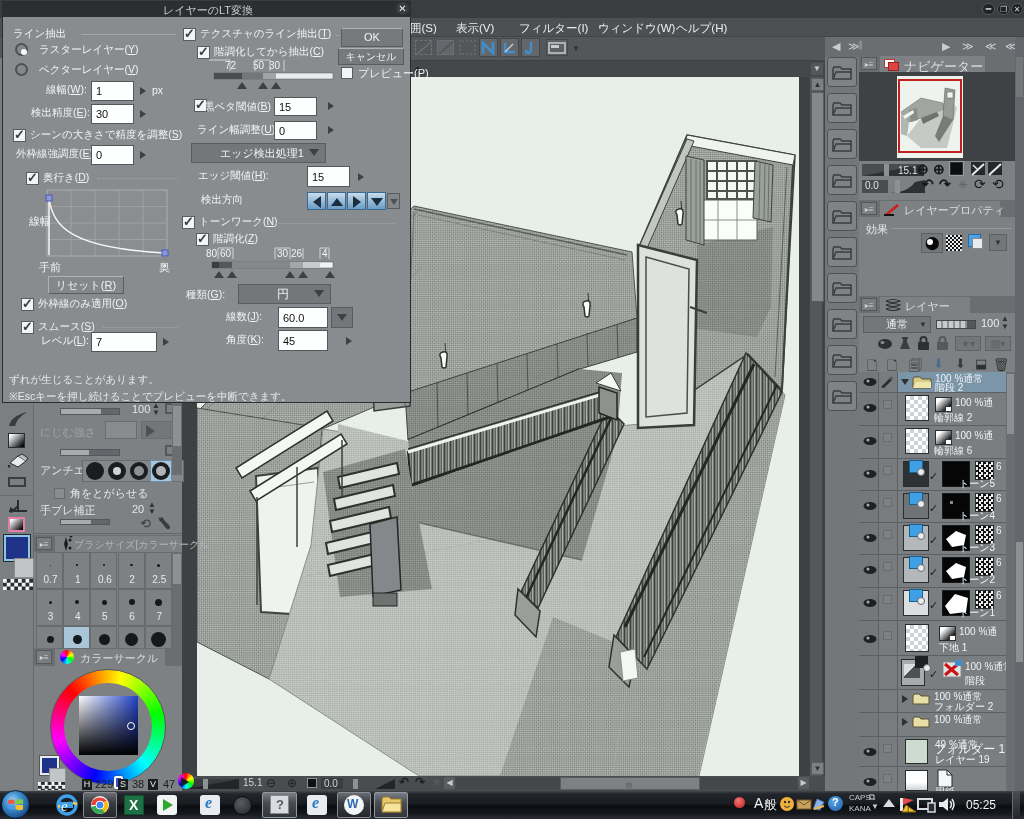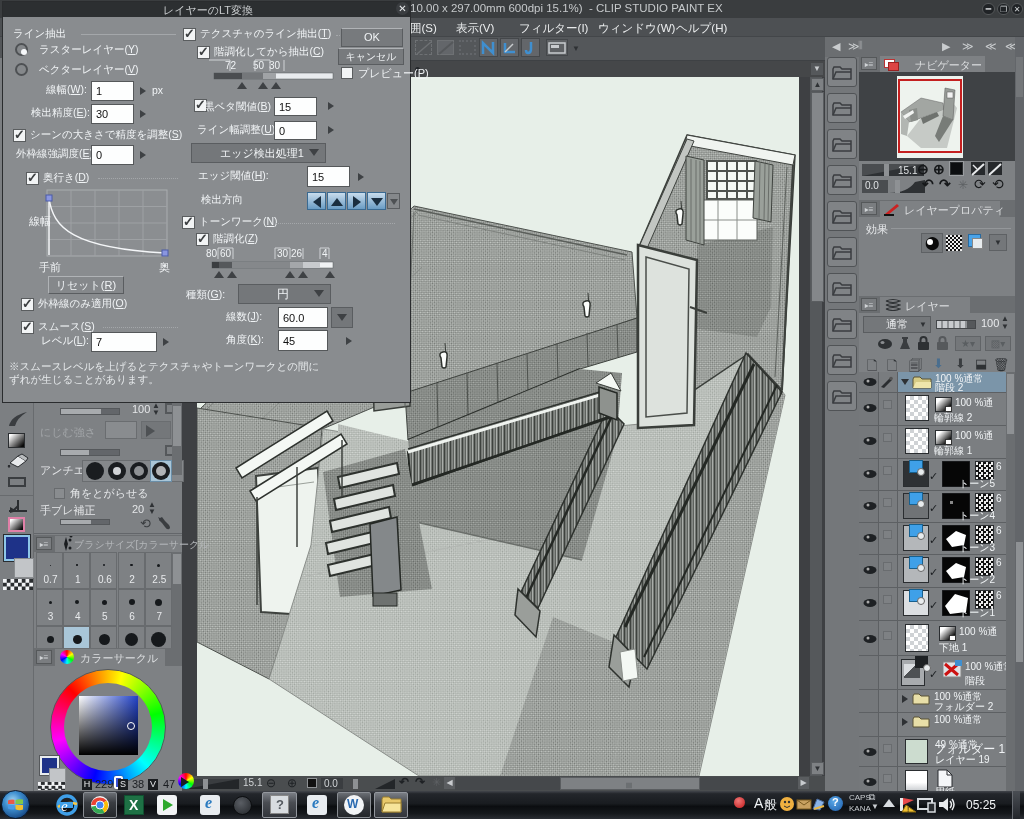--- a/index.html
+++ b/index.html
@@ -21,21 +21,20 @@
 
 #rightdock { left:825px; top:37px; width:199px; height:754px; background:#6e7174; }
 .inp { position:absolute; background:#fdfefe; border:1px solid #55585a; color:#111; font-size:11px; padding-left:4px; font-family:"Liberation Sans",sans-serif; }
 .cb { position:absolute; width:13px; height:13px; background:#f2f4f5; border:1px solid #5a5d5f; }
 .cb:after { content:"✓"; position:absolute; left:0px; top:-3px; color:#3c3f41; font-size:13px; font-weight:bold; }
 .arr { position:absolute; width:0; height:0; border-left:6px solid #3e4144; border-top:4px solid transparent; border-bottom:4px solid transparent; }
 </style>
 </head>
 <body>
 <div class="abs" id="titlebar">
-    <span class="abs" style="left:410px;top:2px;">10.00 x 297.00mm 600dpi 15.1%)&nbsp;&nbsp;- CLIP STUDIO PAINT EX</span>
  <div class="abs" style="left:982px;top:3px;width:13px;height:12px;background:#202326;border-radius:6px;border:1px solid #55585a;color:#cfd2d4;font-size:9px;text-align:center;line-height:10px;">━</div>
  <div class="abs" style="left:997px;top:3px;width:13px;height:12px;background:#202326;border-radius:6px;border:1px solid #55585a;color:#cfd2d4;font-size:8px;text-align:center;line-height:11px;">❐</div>
  <div class="abs" style="left:1011px;top:3px;width:12px;height:12px;background:#202326;border-radius:6px;border:1px solid #55585a;color:#cfd2d4;font-size:8px;text-align:center;line-height:11px;">✕</div>
 </div>
 <div class="abs" id="menubar">
   <span class="abs txt" style="left:410px;top:3px;">囲(S)</span>
   <span class="abs txt" style="left:456px;top:3px;">表示(V)</span>
   <span class="abs txt" style="left:519px;top:3px;">フィルター(I)</span>
   <span class="abs txt" style="left:598px;top:3px;">ウィンドウ(W)</span>
   <span class="abs txt" style="left:676px;top:3px;">ヘルプ(H)</span>
@@ -344,21 +343,21 @@
           </svg></div>
       </div>
     </div>
 
 <div class="abs" style="left:34px;top:18px;width:156px;height:145px;background:#7e8184;">
  <div class="abs" style="left:0;top:0;width:156px;height:17px;background:#6b6e71;"></div>
  <div class="abs" style="left:2px;top:2px;width:16px;height:13px;background:#7a7d80;border:1px solid #55585a;color:#d0d3d5;font-size:8px;text-align:center;line-height:13px;">▸≡</div>
  <div class="abs" style="left:21px;top:1px;width:105px;height:16px;background:#7e8184;"></div>
  <div class="abs" style="left:25px;top:4px;width:11px;height:9px;background:#fff;border:1px solid #b33;"></div>
  <div class="abs" style="left:29px;top:7px;width:11px;height:9px;background:#d44;border:1px solid #922;"></div>
- <span class="abs" style="left:56px;top:3px;font-size:11px;color:#dcdee0;">ナビゲーター</span>
+ <span class="abs" style="left:45px;top:3px;font-size:13px;color:#dcdee0;">ナビゲーター</span>
  <div class="abs" style="left:0;top:17px;width:156px;height:89px;background:#3f4245;"></div>
  <div class="abs" style="left:38px;top:21px;width:66px;height:82px;background:#eef3ee;"></div>
  <svg class="abs" style="left:38px;top:21px;" width="66" height="82">
    <polygon points="4,36 24,22 46,27 47,34 24,42 12,46" fill="#a2a6a2" stroke="#666" stroke-width="0.5"></polygon>
    <polygon points="4,36 12,46 10,60 4,58" fill="#b2b6b2"></polygon>
    <polygon points="10,60 24,42 46,34 56,27 60,32 50,72 24,72" fill="#c6cac6"></polygon>
    <polygon points="48,12 58,14 56,44 46,40" fill="#989c98" stroke="#555" stroke-width="0.5"></polygon>
    <rect x="50" y="16" width="6" height="6" fill="#f2f2f2" stroke="#555" stroke-width="0.5"></rect>
    <polygon points="46,40 56,44 42,66 38,60" fill="#787c78"></polygon>
    <polygon points="24,42 40,36 42,40 26,48" fill="#6e726e"></polygon>
@@ -505,21 +504,21 @@
           <circle cx="5" cy="4" r="1.5" fill="#aaa"></circle>
         </svg>
         <div class="abs" style="left:24px;top:61px;width:9px;height:9px;border:1px solid #696c6f;background:#7e8184;"></div>
         <div class="abs" style="left:46px;top:56px;width:24px;height:26px;background:#fff;border:1px solid #2a2d30;">
           <div style="position:absolute;inset:0;background:repeating-conic-gradient(#cfd2d5 0% 25%, #fff 0% 50%) 0 0/8px 8px;"></div>
         </div>
         <div class="abs" style="left:76px;top:58px;width:17px;height:15px;background:linear-gradient(135deg,#fff 20%,#111 80%);border:1px solid #2a2d30;">
           <div style="position:absolute;right:-1px;bottom:-1px;width:7px;height:6px;background:#fff;border:1px solid #333;"></div>
         </div>
         <span class="abs" style="left:96px;top:57px;font-size:10px;color:#f0f3f5;">100 %通</span>
-        <span class="abs" style="left:75px;top:72px;font-size:10px;color:#f0f3f5;">輪郭線 1</span>
+        <span class="abs" style="left:75px;top:72px;font-size:10px;color:#f0f3f5;">輪郭線 6</span>
         <div class="abs" style="left:0;top:86px;width:147px;height:1px;background:#5d6063;"></div>
         <svg class="abs" style="left:4px;top:97px" width="14" height="10">
           <ellipse cx="7" cy="5" rx="6.5" ry="4" fill="#1e2124"></ellipse>
           <circle cx="5" cy="4" r="1.5" fill="#aaa"></circle>
         </svg>
         <div class="abs" style="left:24px;top:94px;width:9px;height:9px;border:1px solid #696c6f;background:#7e8184;"></div>
         <div class="abs" style="left:44px;top:89px;width:26px;height:26px;background:#2e3134;border:1px solid #2a2d30;"></div>
         <div class="abs" style="left:50px;top:88px;width:14px;height:13px;background:#3fa0e8;border:1px solid #18608e;"></div>
         <div class="abs" style="left:58px;top:96px;width:8px;height:8px;background:#e8ecee;border:1px solid #666;border-radius:50%;"></div>
         <span class="abs" style="left:70px;top:98px;font-size:11px;color:#1a1d20;">✓</span>
@@ -904,22 +903,22 @@
  <span class="abs" style="left:156px;top:258px;font-size:11px;">奥</span>
  <div class="abs" style="left:45px;top:274px;width:76px;height:18px;background:#85888b;border:1px solid #5a5d60;border-top-color:#b0b3b6;border-left-color:#b0b3b6;text-align:center;font-size:11px;line-height:16px;">リセット(<u>R</u>)</div>
  <div class="cb" style="left:18px;top:296px;"></div>
  <span class="abs" style="left:35px;top:295px;">外枠線のみ適用(<u>O</u>)</span>
  <div class="cb" style="left:18px;top:319px;"></div>
  <span class="abs" style="left:35px;top:318px;">スムース(<u>S</u>)</span>
  <div class="abs" style="left:100px;top:325px;width:75px;height:1px;border-top:1px dotted #a4a7aa;"></div>
  <span class="abs" style="left:38px;top:332px;">レベル(<u>L</u>):</span>
  <input class="inp" style="left: 88px; top: 330px; width: 66px; height: 20px;" value="7">
  <div class="arr" style="left:160px;top:336px;"></div>
- <span class="abs" style="left:6px;top:358px;font-size:10.5px;color:#e6e9eb;">※スムースレベルを上げるとテクスチャやトーンワークとの間に</span>
  <span class="abs" style="left:6px;top:371px;font-size:10.5px;color:#e6e9eb;">ずれが生じることがあります。</span>
+ <span class="abs" style="left:6px;top:387px;font-size:10.5px;color:#e6e9eb;">※Escキーを押し続けることでプレビューを中断できます。</span>
 
  <div class="cb" style="left:180px;top:26px;"></div>
  <span class="abs" style="left:197px;top:25px;">テクスチャのライン抽出(<u>T</u>)</span>
  <div class="abs" style="left:333px;top:33px;width:60px;height:1px;border-top:1px dotted #a4a7aa;"></div>
  <div class="cb" style="left:194px;top:44px;"></div>
  <span class="abs" style="left:211px;top:43px;">階調化してから抽出(<u>C</u>)</span>
  <svg class="abs" style="left:205px;top:56px" width="135" height="32">
    <g font-size="10" fill="#f0f3f5" font-family="Liberation Sans">
      <text x="17" y="11">72</text>
         <text x="45" y="11">50</text>

